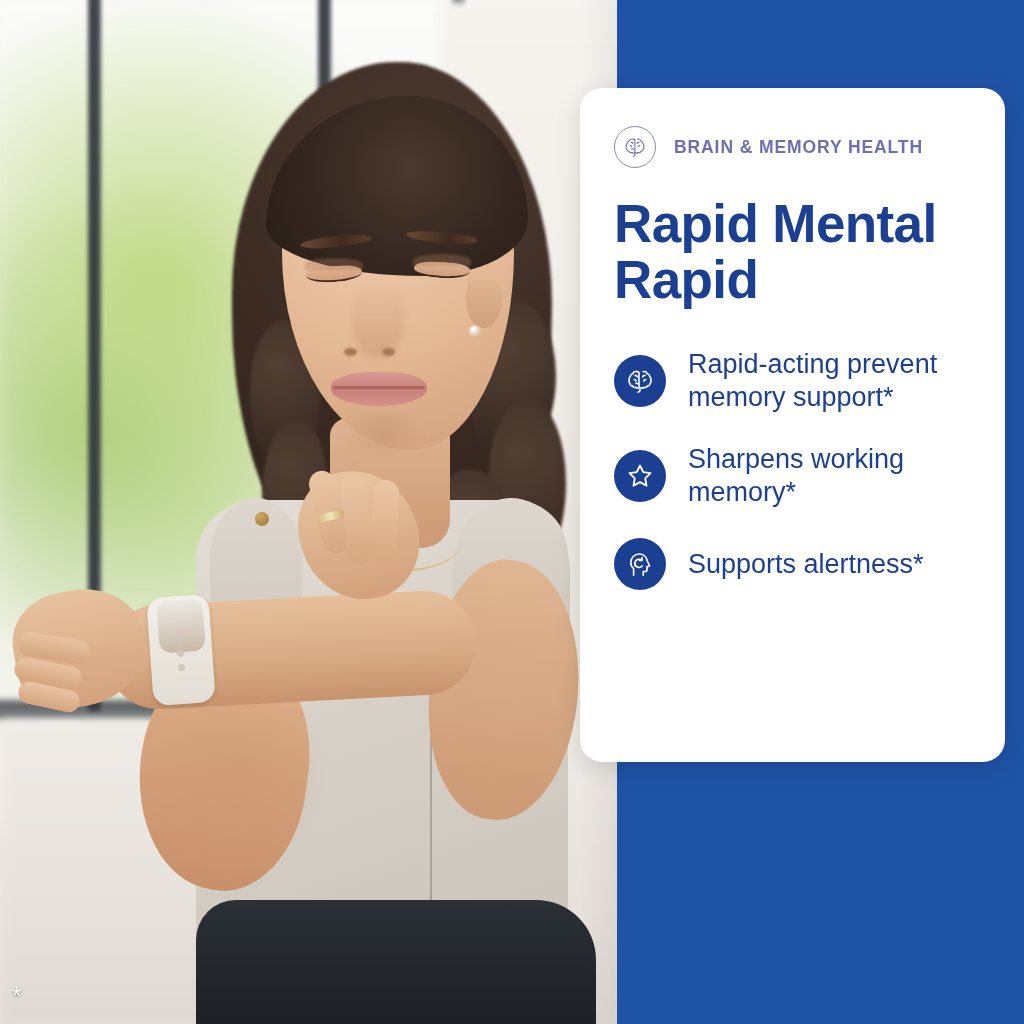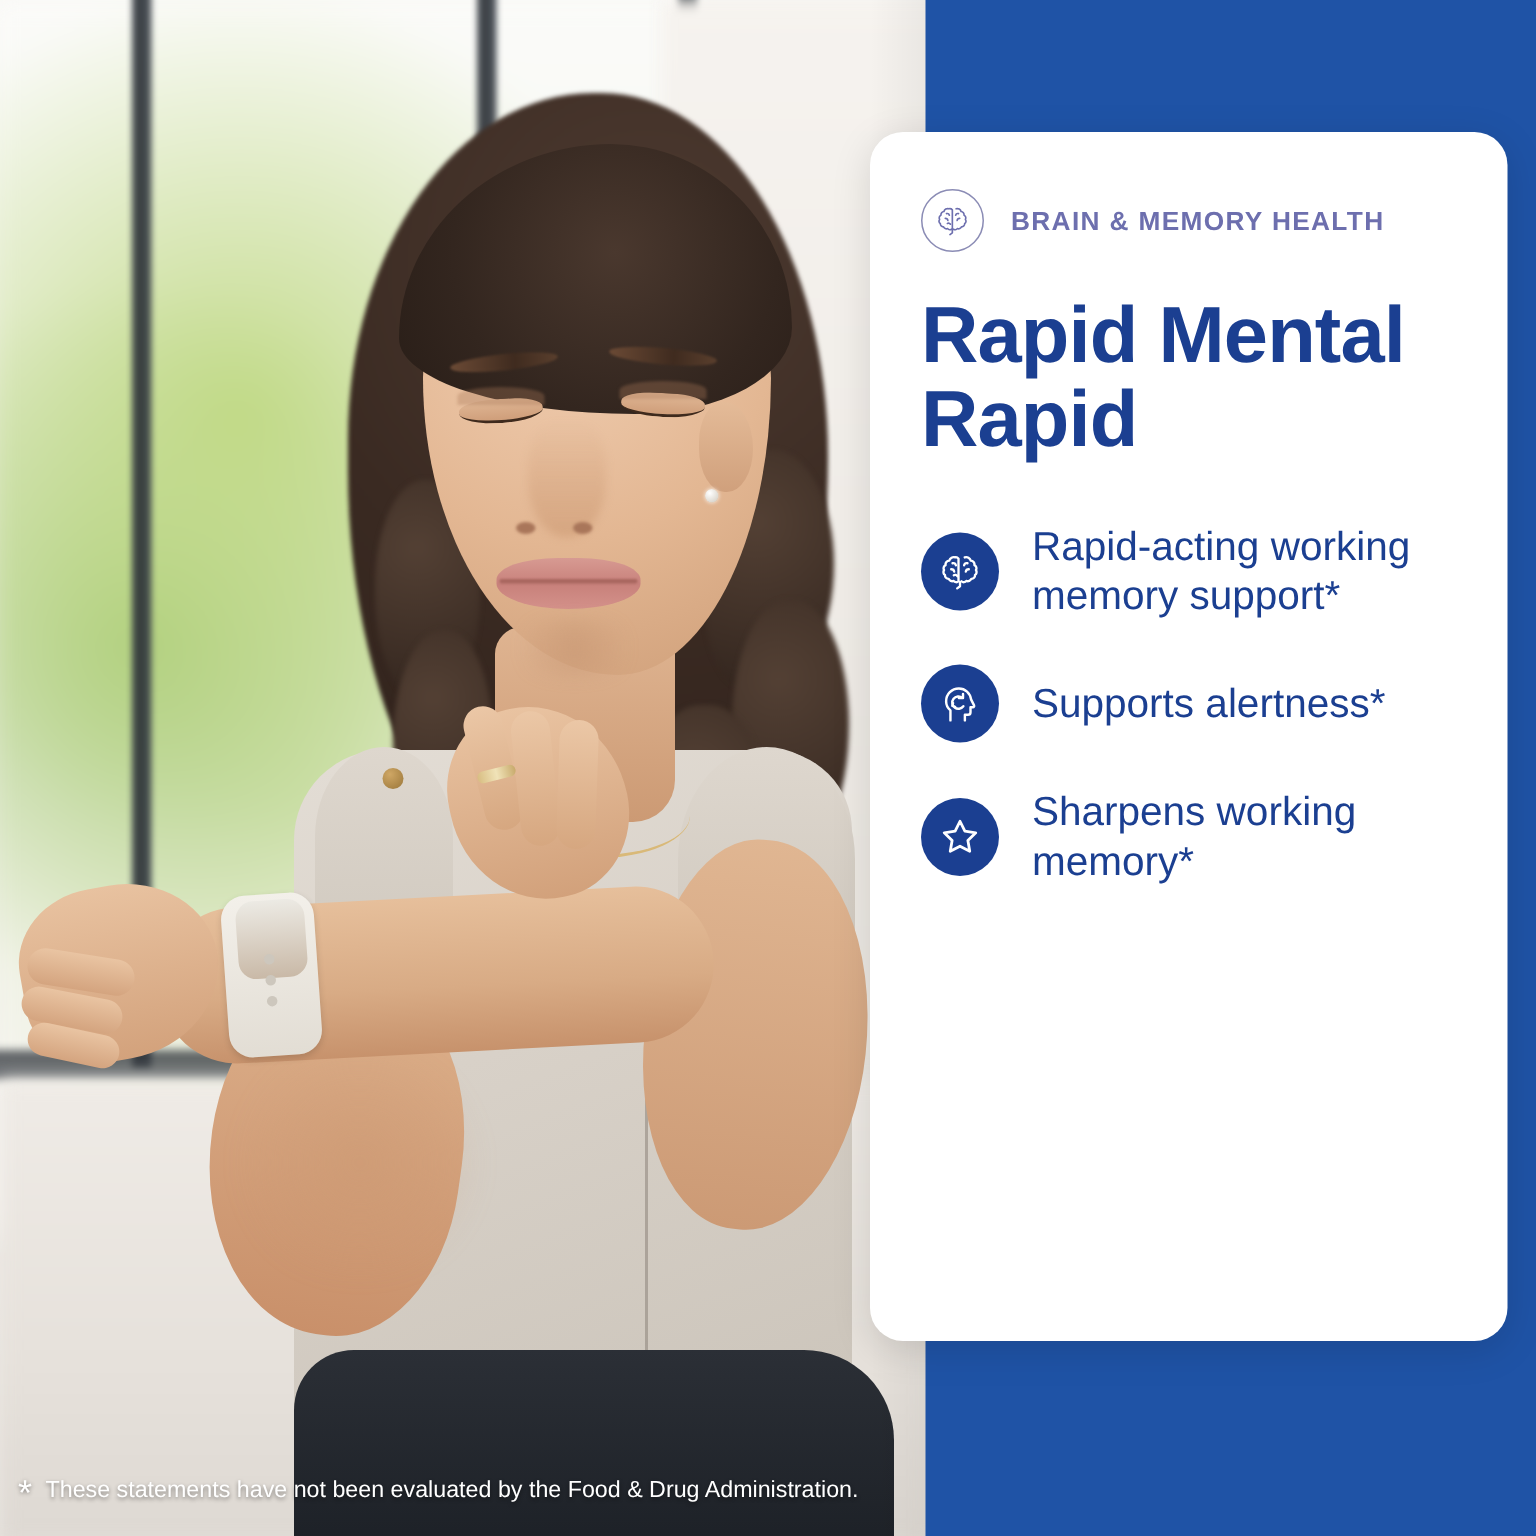--- a/index.html
+++ b/index.html
@@ -320,21 +320,21 @@
   
   .blue-panel {
     position:absolute; left:617px; top:0;
     width:407px; height:1024px;
     background:#1f53a6;
   }
 
   
   .card {
     position:absolute; left:580px; top:88px;
-    width:425px; height:806px;
+    width:425px; height:674px;
     background:#ffffff;
     border-radius:22px;
     box-shadow:0 6px 26px rgba(0,0,0,.13);
     padding:38px 34px 0 34px;
   }
 
   .eyebrow {
     display:flex; align-items:center; gap:18px;
     margin-bottom:28px;
   }
@@ -474,47 +474,47 @@
     <div class="benefits">
 
       <div class="benefit">
         <span class="benefit-icon">
           <svg width="30" height="30" viewBox="0 0 24 24" fill="none" stroke="#ffffff" stroke-width="1.25" stroke-linecap="round" stroke-linejoin="round">
             <path d="M9.5 4.5c-1.4-.5-2.9.3-3.2 1.7-1.3.1-2.2 1.2-2 2.4-1 .5-1.4 1.7-.8 2.6-.6.9-.4 2.1.5 2.7-.1 1.1.8 2.1 2 2 .4 1 1.6 1.6 2.6 1.1.6.8 1.8 1 2.6.2V5.2c-.5-.7-1.4-1-2.1-.7z"></path>
             <path d="M14.5 4.5c1.4-.5 2.9.3 3.2 1.7 1.3.1 2.2 1.2 2 2.4 1 .5 1.4 1.7.8 2.6.6.9.4 2.1-.5 2.7.1 1.1-.8 2.1-2 2-.4 1-1.6 1.6-2.6 1.1-.6.8-1.8 1-2.6.2"></path>
             <path d="M8 7.6c.8-.2 1.6.3 1.8 1.1M7.3 10.8c.8 0 1.5.6 1.6 1.3M8.7 14c.6-.4 1.5-.2 1.9.5M16 7.6c-.8-.2-1.6.3-1.8 1.1M16.7 10.8c-.8 0-1.5.6-1.6 1.3M12 17.6v2.3l-1.5 1.1"></path>
           </svg>
         </span>
-        <span class="benefit-text">Rapid-acting working memory support*</span>
+        <span class="benefit-text">Rapid-acting prevent memory support*</span>
+      </div>
+
+      <div class="benefit">
+        <span class="benefit-icon">
+          <svg width="30" height="30" viewBox="0 0 24 24" fill="none" stroke="#ffffff" stroke-width="1.5" stroke-linecap="round" stroke-linejoin="round">
+            <path d="M12 3.6l2.6 5.3 5.8.85-4.2 4.1 1 5.8-5.2-2.75-5.2 2.75 1-5.8-4.2-4.1 5.8-.85z"></path>
+          </svg>
+        </span>
+        <span class="benefit-text">Sharpens working memory*</span>
       </div>
 
       <div class="benefit">
         <span class="benefit-icon">
           <svg width="30" height="30" viewBox="0 0 24 24" fill="none" stroke="#ffffff" stroke-width="1.3" stroke-linecap="round" stroke-linejoin="round">
             <path d="M14.6 21v-3h1.6c.8 0 1.4-.6 1.4-1.4V14h1.3c.5 0 .8-.5.6-1l-1.6-3.2C17.4 6.4 14.8 4 11.4 4 7.6 4 4.6 7 4.6 10.8c0 2 .9 3.7 2.3 4.9V21"></path>
             <path d="M13.2 8.9a3.3 3.3 0 1 0 .6 4.6"></path>
             <path d="M13.6 6.9v2.2h-2.2"></path>
             <path d="M9.4 13.8l-1.5-.5.4-1.5"></path>
           </svg>
         </span>
         <span class="benefit-text">Supports alertness*</span>
       </div>
 
-      <div class="benefit">
-        <span class="benefit-icon">
-          <svg width="30" height="30" viewBox="0 0 24 24" fill="none" stroke="#ffffff" stroke-width="1.5" stroke-linecap="round" stroke-linejoin="round">
-            <path d="M12 3.6l2.6 5.3 5.8.85-4.2 4.1 1 5.8-5.2-2.75-5.2 2.75 1-5.8-4.2-4.1 5.8-.85z"></path>
-          </svg>
-        </span>
-        <span class="benefit-text">Sharpens working memory*</span>
-      </div>
-
     </div>
   </div>
 
   <div class="disclaimer">
     <span class="disc-star">*</span>
     <span class="disc-lines">
-      <span>These statements have not been evaluated by the Food &amp; Drug Administration.</span><br>
+      <br>
     </span>
   </div>
 
 </div>
 
 </body></html>

